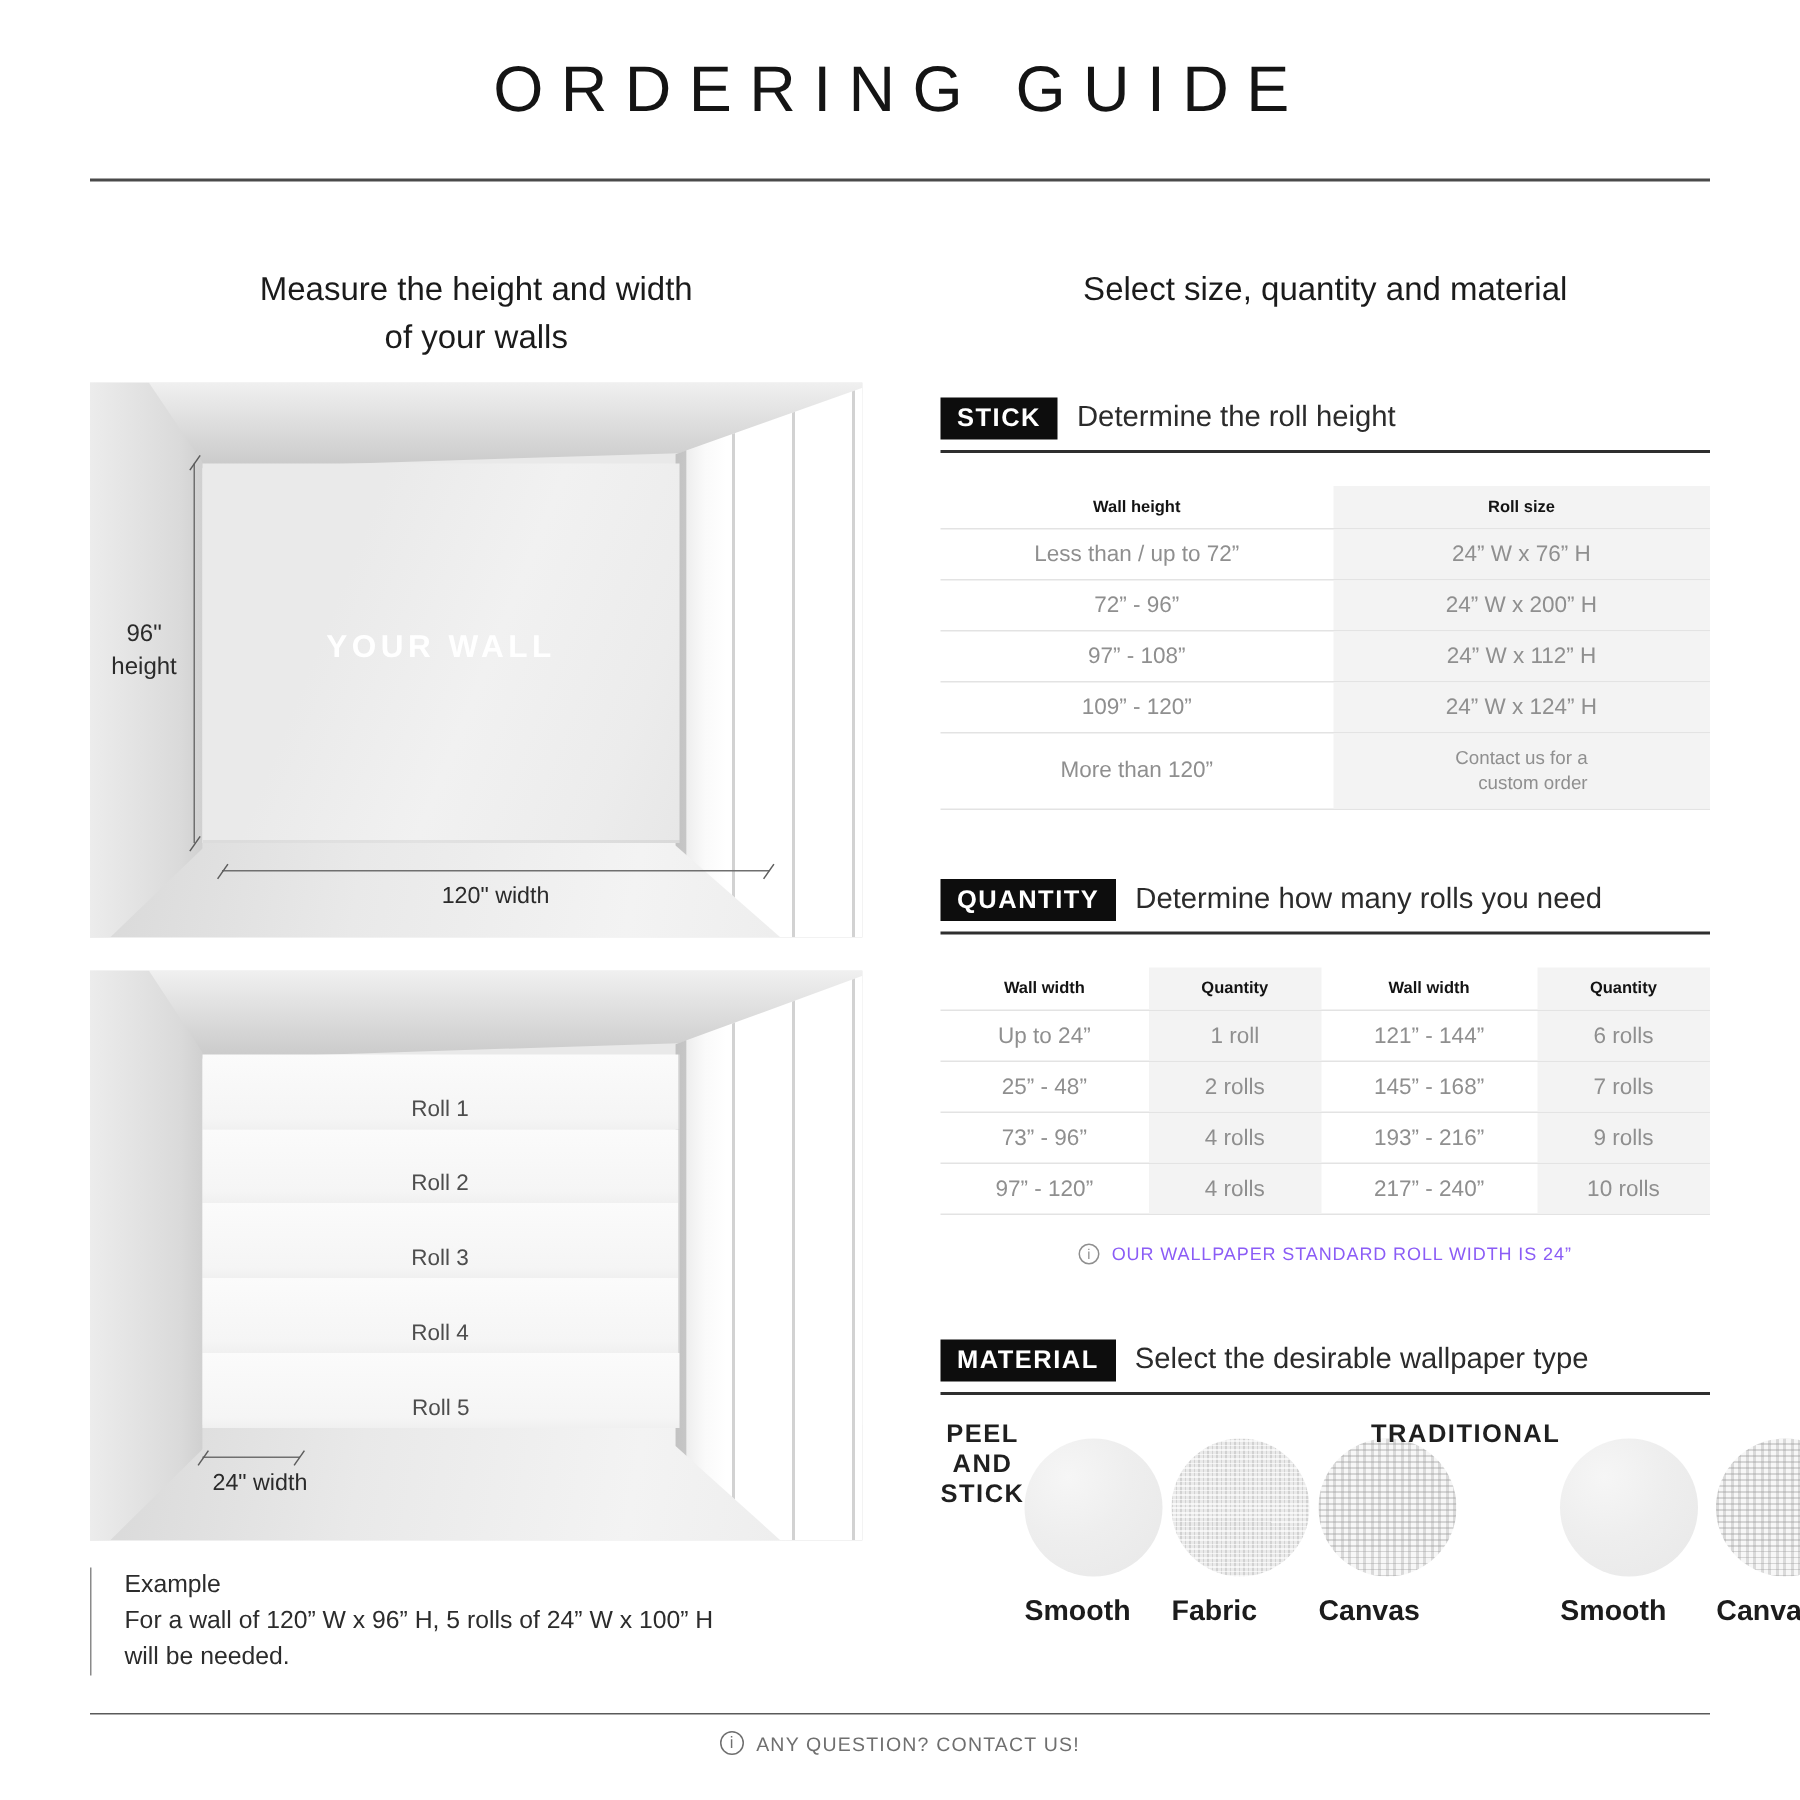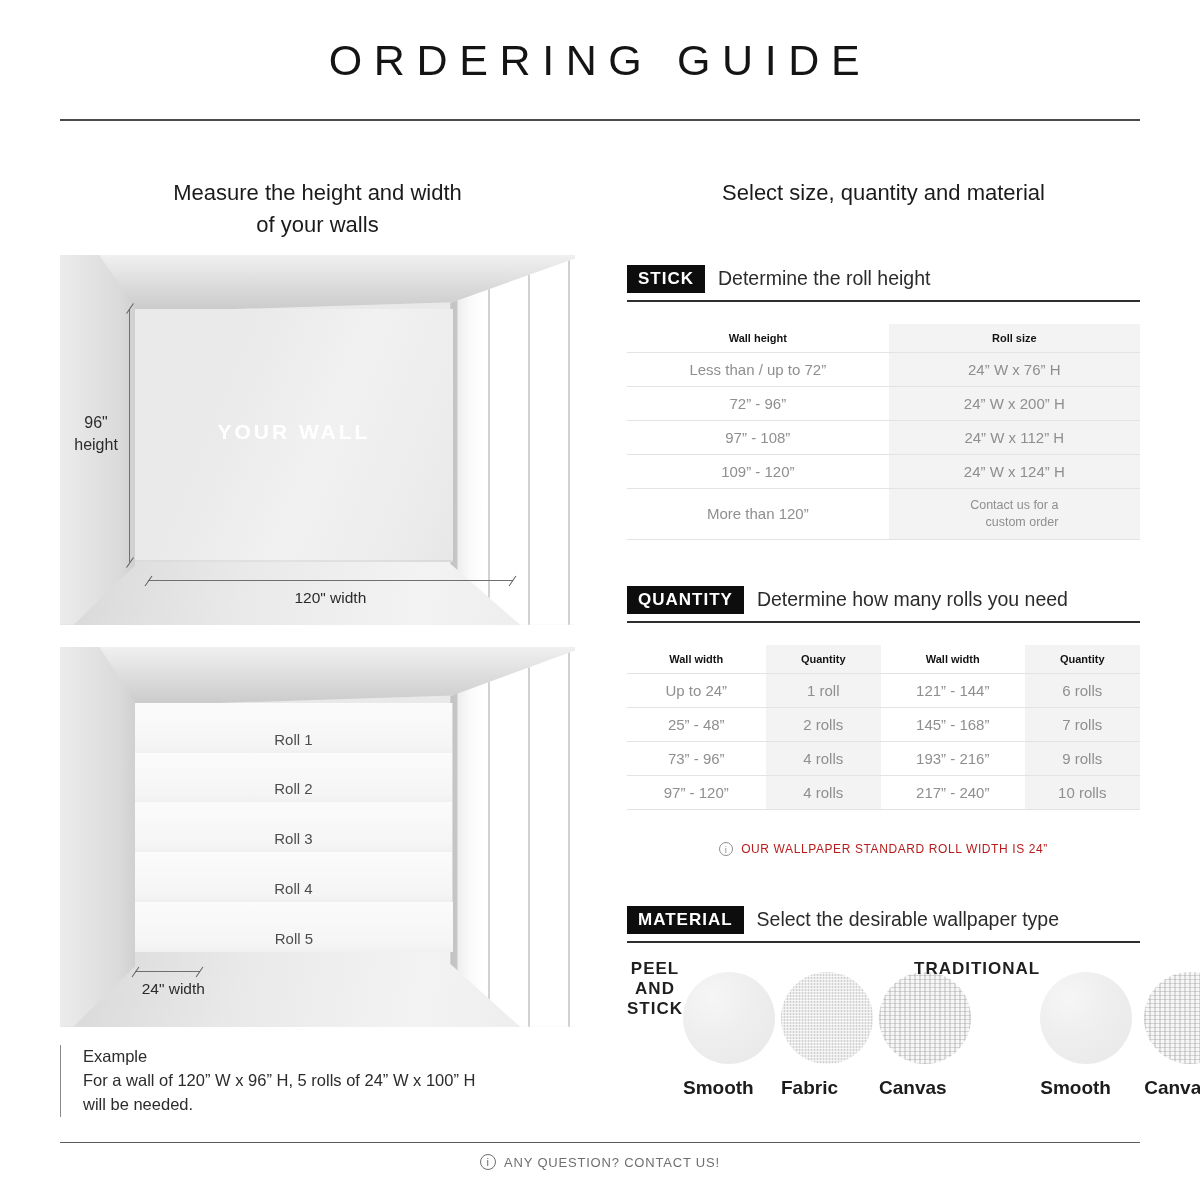--- a/index.html
+++ b/index.html
@@ -99,22 +99,22 @@
   .size-grid { grid-template-columns:51% 49%; }
   .qty-grid { grid-template-columns:27% 22.5% 28% 22.5%; }
   .cell { display:flex; align-items:center; justify-content:center;
     text-align:center; padding:8px 4px; }
   .th { font-weight:700; font-size:11px; color:#131313; }
   .td { font-size:15px; color:#8f8f8f; }
   .shaded { background:#f3f3f3;text-align:right; }
   .td-small { font-size:12.5px; line-height:1.35; white-space:pre-line; }
 
   
-  .roll-note { margin-top:32px; display:flex; align-items:center; justify-content:center;
-    gap:8px; color:#b91c1c; font-size:12px; letter-spacing:0.6px; }
+  .roll-note { margin-top:19px; display:flex; align-items:center; justify-content:center;
+    gap:8px; color:#8b5cf6; font-size:12px; letter-spacing:0.6px; }
   .info-icon { width:14px; height:14px; flex:none; border:1px solid #8f8f8f;
     border-radius:50%; font-size:9.5px; line-height:13px; text-align:center;
     color:#8f8f8f; font-style:normal; }
   .info-icon::before { content:"i"; }
 
   
   .material-groups { margin-top:16px; display:flex; }
   .mat-group { display:flex; flex-direction:row; }
   .mat-group.peel { width:287px; flex:none; }
   .mat-group.trad { flex:1; }

